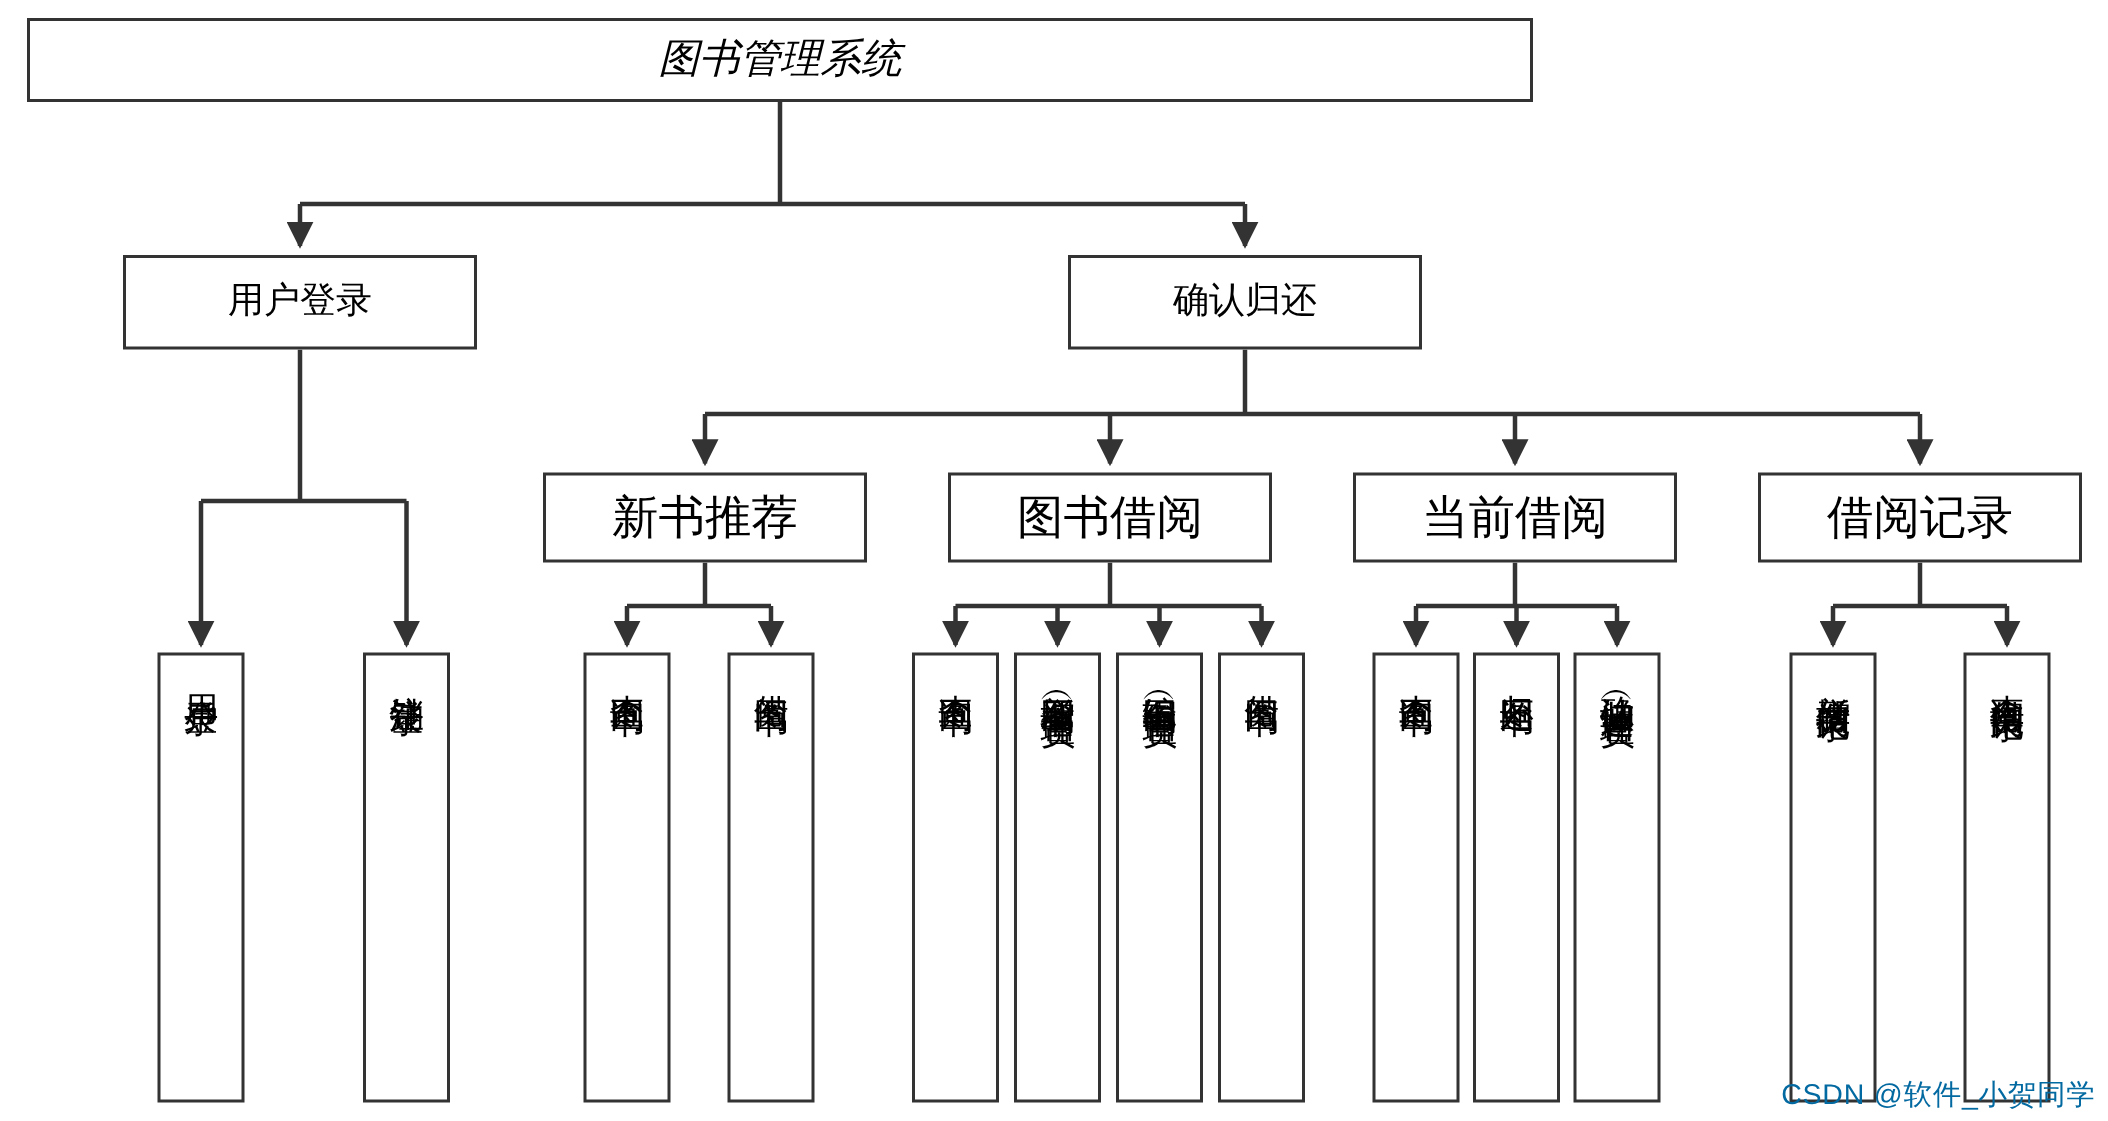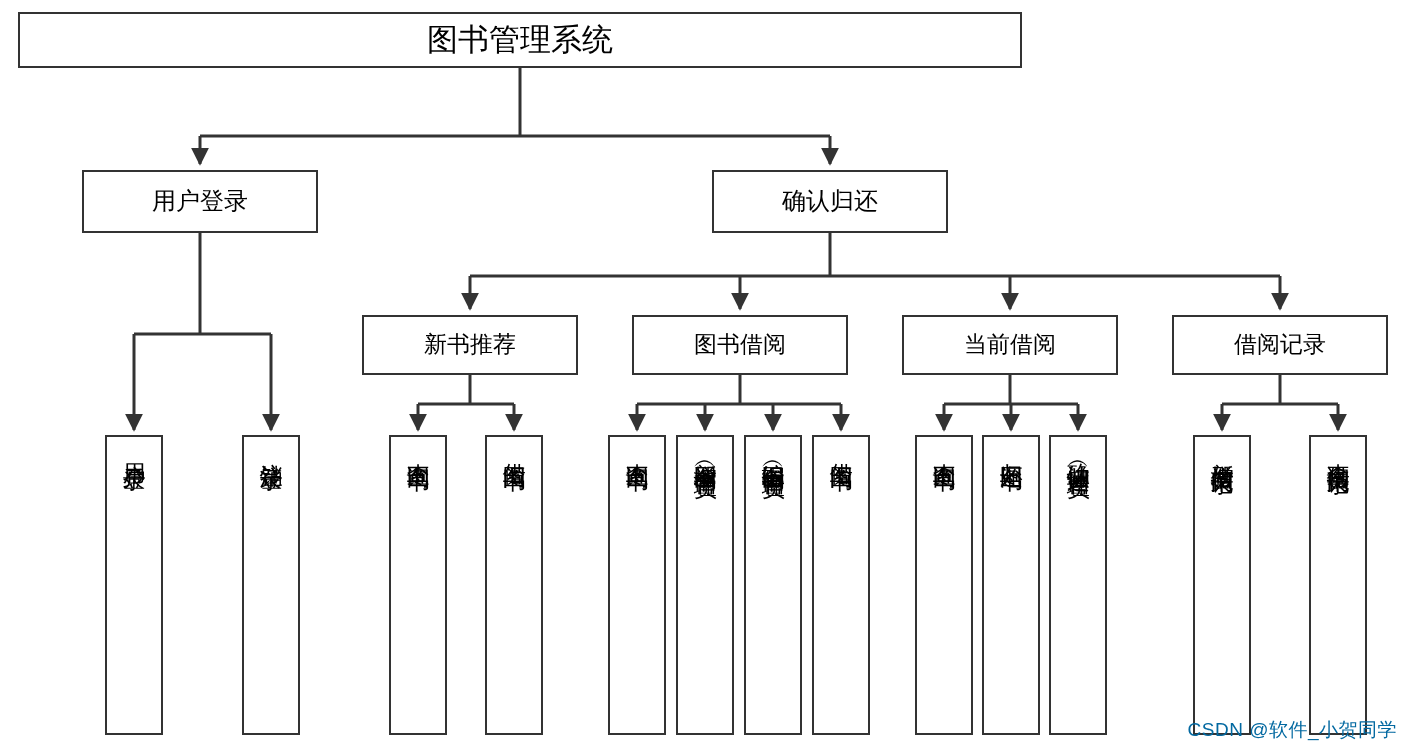--- a/index.html
+++ b/index.html
@@ -33,23 +33,23 @@
     display: flex;
     align-items: center;
     justify-content: center;
     color: #000000;
   }
   .node .label {
     text-align: center;
     line-height: 1.18;
     white-space: nowrap;
   }
-  .node.root .label { font-size: 31px; }
+  .node.root .label { font-size: 27px; font-style: italic; }
   .node.lvl2 .label { font-size: 24px; }
-  .node.lvl3 .label { font-size: 23px; }
+  .node.lvl3 .label { font-size: 31px; }
   .node.leaf {
     align-items: flex-start;
     padding-top: 8px;
   }
   .node.leaf .label {
     writing-mode: vertical-rl;
     text-orientation: upright;
     font-size: 23px;
     letter-spacing: 2px;
     line-height: 1.1;

